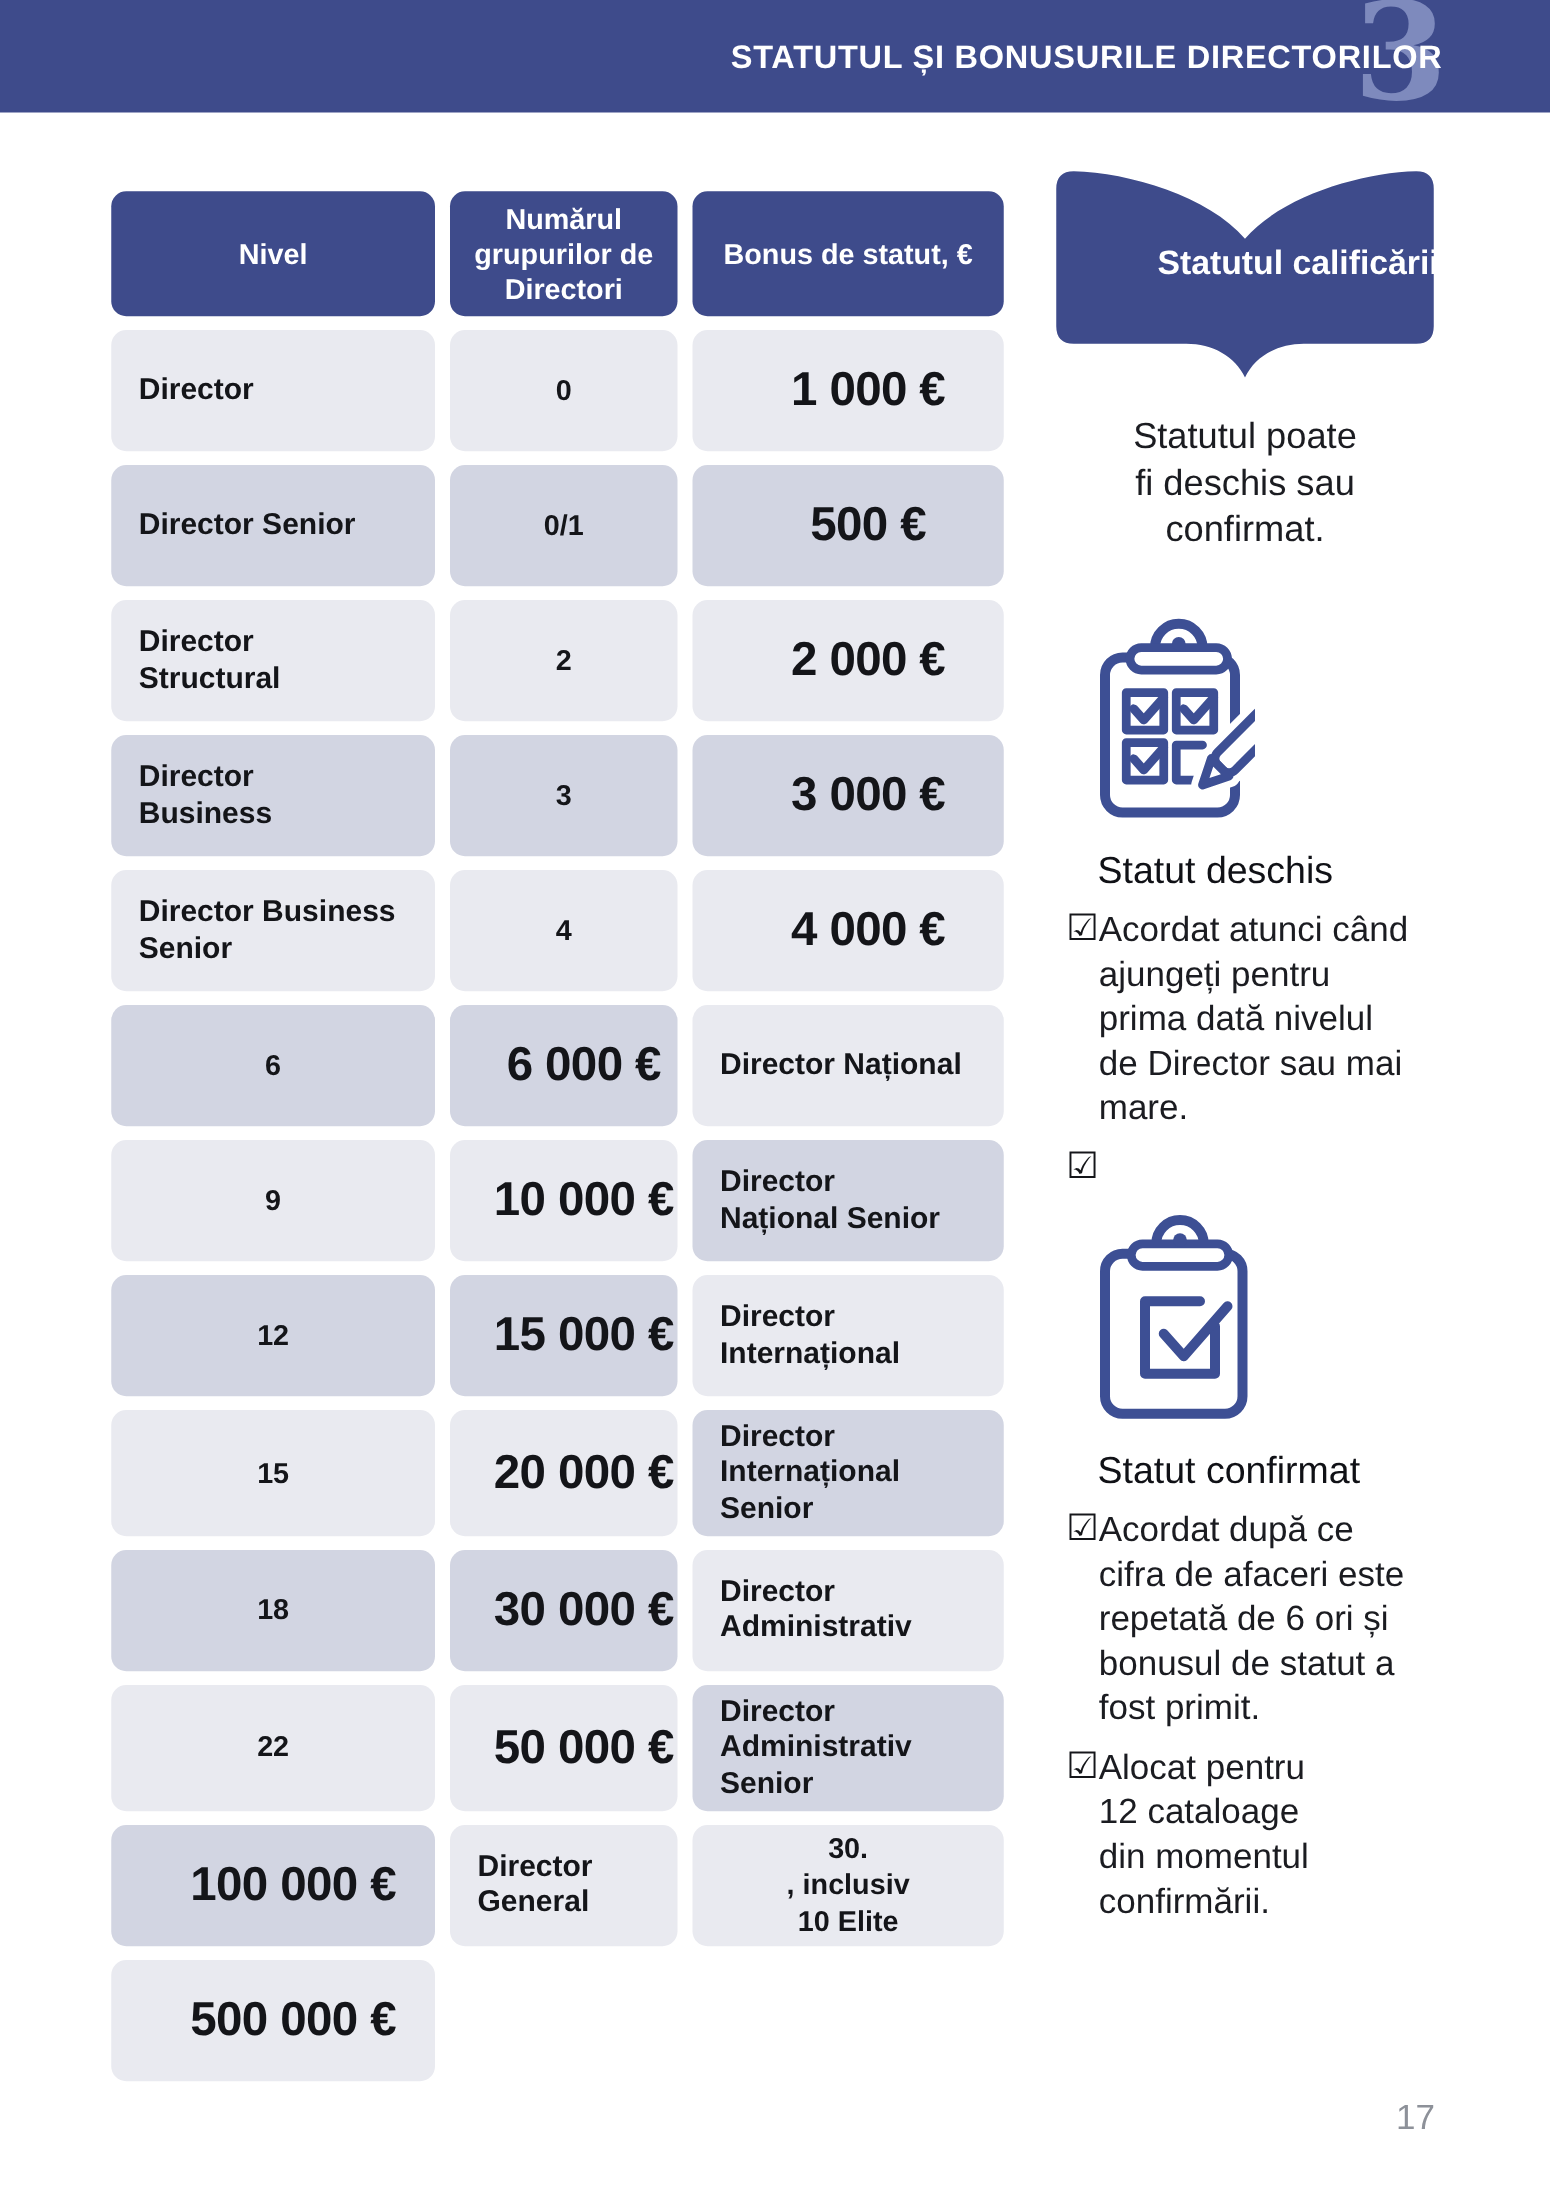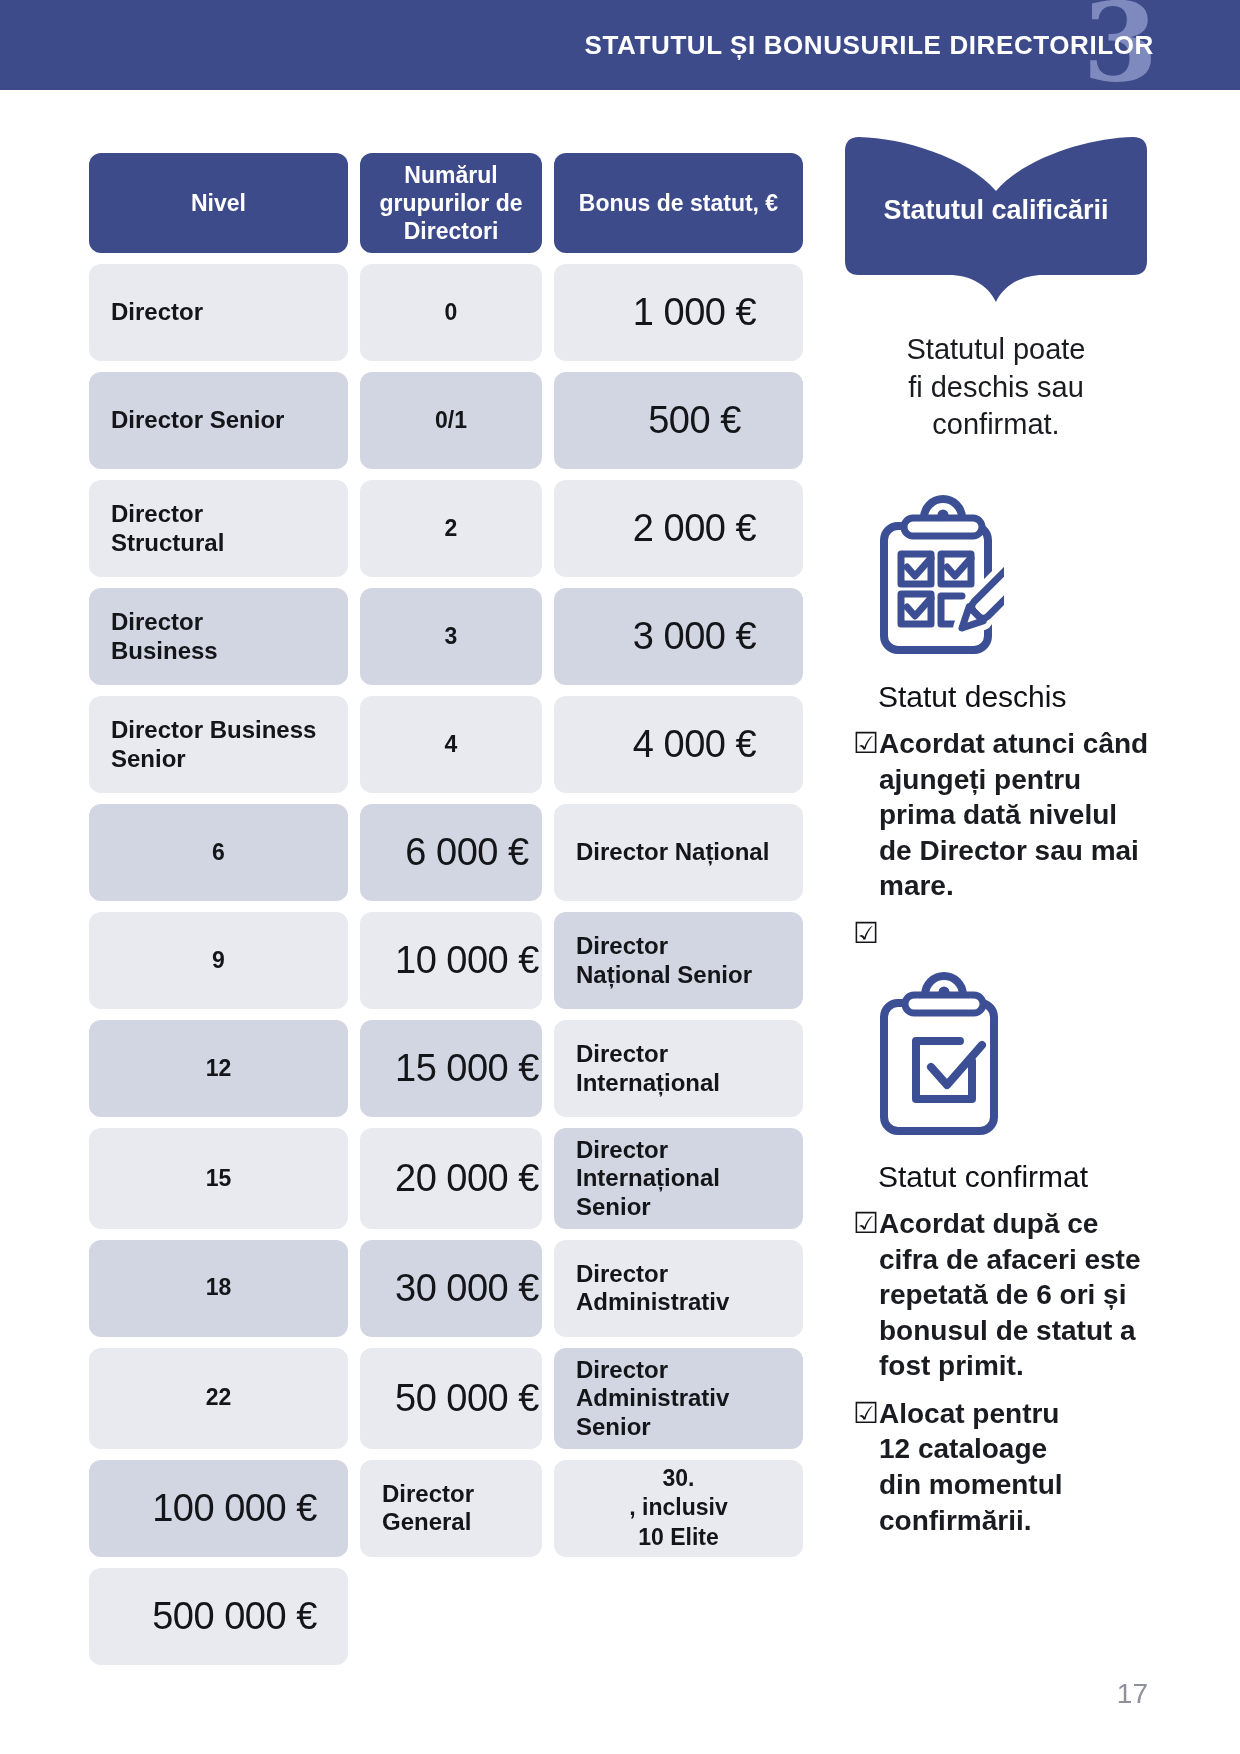--- a/index.html
+++ b/index.html
@@ -43,41 +43,41 @@
     background:var(--primary-blue);color:#fff;font-weight:700;font-size:23px;
     text-align:center;line-height:1.22;padding:6px 8px;
   }
   .row-light{background:var(--row-light);}
   .row-dark{background:var(--row-dark);}
   .cell-level{
     justify-content:flex-start;text-align:left;padding:8px 26px 8px 22px;
     font-size:24px;font-weight:700;line-height:1.18;color:var(--table-text);
   }
   .cell-groups{font-size:23px;font-weight:700;text-align:center;line-height:1.3;color:var(--table-text);}
-  .cell-bonus{font-size:38px;font-weight:400;letter-spacing:-.5px;color:var(--table-text);padding-left:32px;}
+  .cell-bonus{font-size:38px;font-weight:700;letter-spacing:-.5px;color:var(--table-text);padding-left:32px;}
 
   
   .sidebar{position:absolute;left:841px;top:135px;width:310px;}
   .ribbon{position:relative;width:310px;height:170px;}
   .ribbon-label{
-    position:absolute;left:0;top:60px;width:100%;text-align:center;
+    position:absolute;left:0;top:60px;width:100%;text-align:right;
     color:#fff;font-weight:700;font-size:27px;
   }
   .intro{
     margin-top:26px;text-align:center;font-size:29px;line-height:1.3;color:var(--text-dark);
   }
   .section-icon{display:block;margin:50px 0 0 37px;}
   .section-icon.second{margin-top:20px;}
   .section-heading{margin:24px 0 0 37px;font-size:30px;font-weight:400;color:#101116;}
   .bullets{margin:2px 0 0 12px;}
   .bullet{display:flex;align-items:flex-start;margin-top:12px;}
   .bullet-marker{
     width:26px;flex:0 0 26px;font-size:29px;line-height:1.22;color:#15161a;margin-right:0px;
   }
-  .bullet-text{font-size:28px;line-height:1.27;color:var(--text-dark);font-weight:bold;}
+  .bullet-text{font-size:28px;line-height:1.27;color:var(--text-dark);}
 
   .page-number{position:absolute;right:92px;top:1678px;font-size:28px;color:var(--page-number-gray);margin-left:25px;}
 
   .icon-svg{stroke:var(--icon-stroke);fill:none;stroke-linecap:round;stroke-linejoin:round;}
 </style>
 </head>
 <body>
 
 <div class="page">
 

